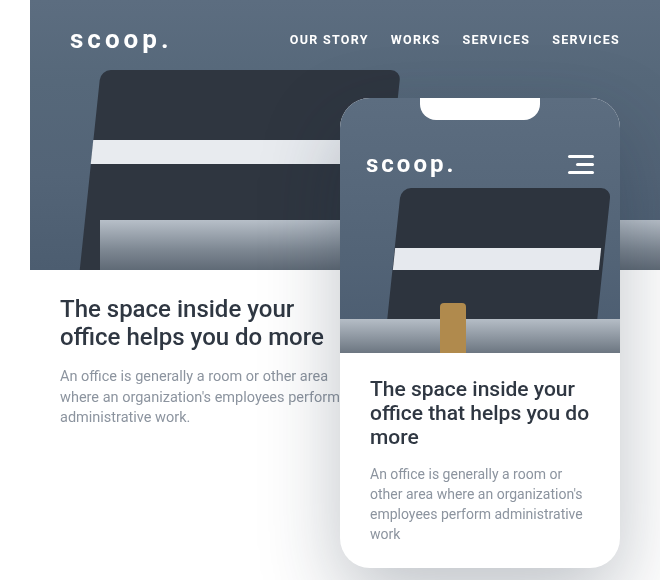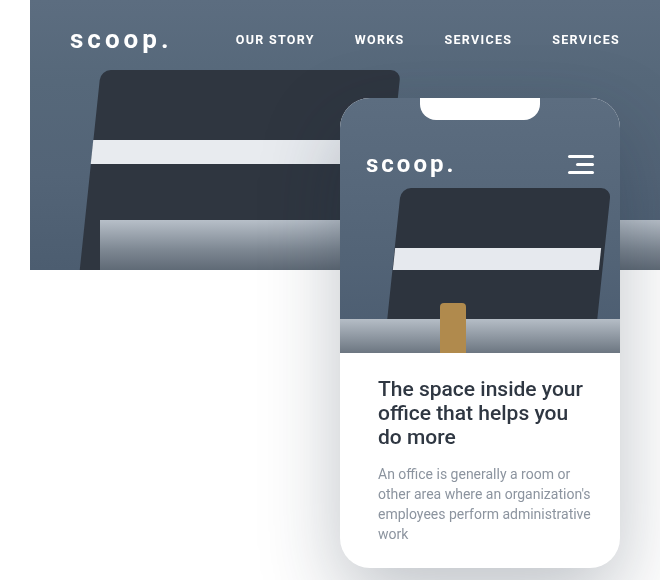--- a/index.html
+++ b/index.html
@@ -62,21 +62,21 @@
   }
   .logo {
     color: #fff;
     font-weight: 700;
     font-size: 26px;
     letter-spacing: 4px;
   }
 
   .nav-links {
     display: flex;
-    gap: 40px;
+    gap: 22px;
   }
   .nav-links a {
     color: #fff;
     font-size: 12.5px;
     font-weight: 700;
     letter-spacing: 1.3px;
     text-decoration: none;
     cursor: pointer;
   }
 
@@ -176,40 +176,44 @@
   .burger span {
     position: absolute; left: 0;
     height: 2.5px; background: #fff;
     border-radius: 2px;
   }
   .burger span:nth-child(1){ top: 0; width: 26px; }
   .burger span:nth-child(2){ top: 8px; width: 18px; left: 8px; }
   .burger span:nth-child(3){ top: 16px; width: 26px; }
 
   .phone-copy {
-    padding: 24px 26px 0 38px;
+    padding: 24px 26px 0 30px;
   }
   .phone-copy .heading { font-size: 21px; }
   .phone-copy .body-text { font-size: 14px; }
 </style>
 </head>
 <body>
 
 <div class="desktop">
   <div class="hero">
     <div class="bar1"></div>
     <div class="navbar">
       <div class="logo">scoop.</div>
       <nav class="nav-links">
         <a>OUR STORY</a>
         <a>WORKS</a>
         <a>SERVICES</a>
         <a>SERVICES</a>
       </nav>
     </div>
+  </div>
+  <div class="desktop-copy">
+    <h1 class="heading">The space inside your office helps you do more</h1>
+    <p class="body-text">An office is generally a room or other area where an organization's employees perform administrative work.</p>
   </div>
 </div>
 
 <div class="phone">
   <div class="notch"></div>
   <div class="phone-hero">
     <div class="frame"></div>
     <div class="light"></div>
     <div class="shelf"></div>
     <div class="leg"></div>

